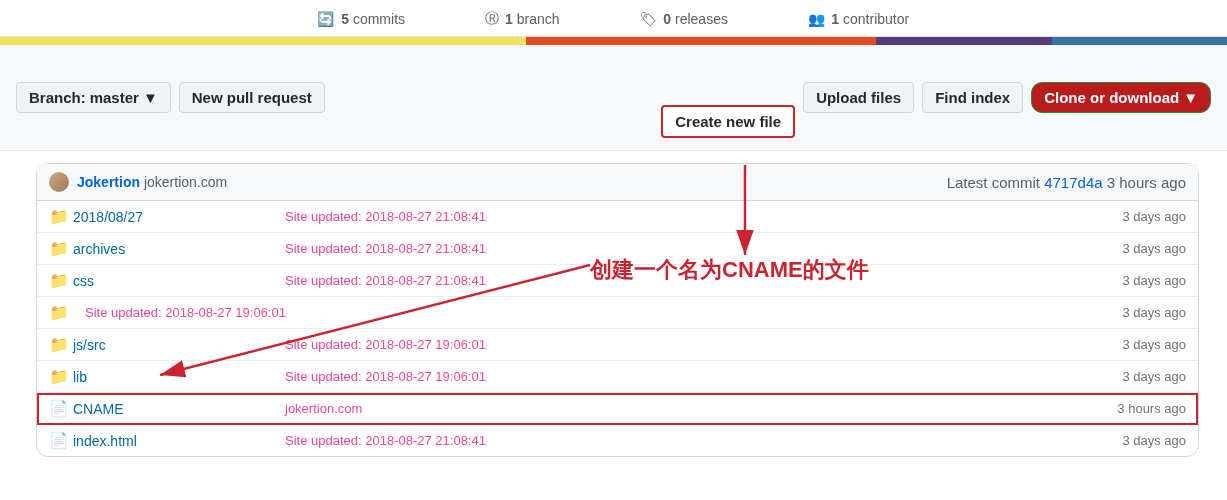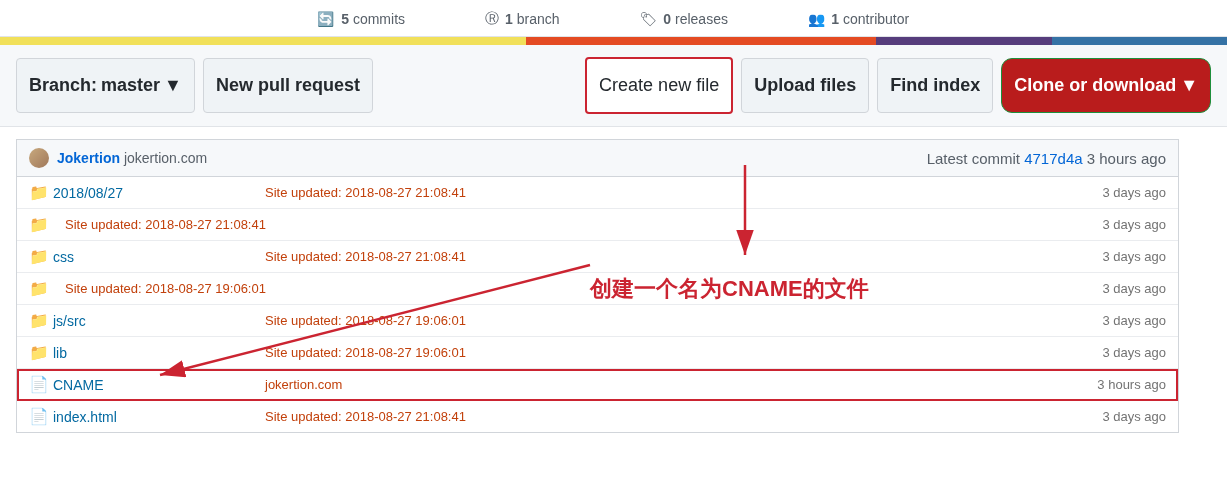--- a/index.html
+++ b/index.html
@@ -40,53 +40,54 @@
       justify-content: space-between;
       padding: 12px 16px;
       background: #f6f8fa;
       border-bottom: 1px solid #e1e4e8;
     }
     .toolbar-left { display: flex; align-items: center; gap: 8px; }
     .toolbar-right { display: flex; align-items: center; gap: 8px; }
 
     .btn {
       display: inline-flex; align-items: center; gap: 4px;
-      padding: 16px 12px;
-      font-size: 18px;
+      padding: 6px 12px;
+      font-size: 15px;
       font-weight: 600;
       border: 1px solid #d1d5da;
       border-radius: 4px;
       background: #eff3f6;
       color: #24292e;
       cursor: pointer;
       text-decoration: none;
       white-space: nowrap;
     }
 
     .btn-branch { background: #eff3f6; border-color: #d1d5da; }
 
     .btn-create-new {
       background: #fff;
       border: 2px solid #cb2431;
       color: #24292e;
-      font-weight: 400;
+      font-weight: 700;
+      margin-top: 48px;
     }
 
     .btn-green {
       background: #b91c1c;
       border-color: #1e8f3c;
       color: #fff;
       border-radius: 11px;
     }
 
     
     .file-table {
       border: 1px solid #d1d5da;
-      border-radius: 0;
-      margin: 0 0 16px;
+      border-radius: 12px;
+      margin: 0 20px 16px;
       width: calc(100% - 32px);
     }
 
     
     .commit-row {
       display: flex;
       align-items: center;
       justify-content: space-between;
       padding: 8px 12px;
       background: #f6f8fa;
@@ -105,41 +106,41 @@
       display: flex;
       align-items: center;
       border-bottom: 1px solid #eaecef;
       padding: 6px 12px;
     }
     .file-row:last-child { border-bottom: none; }
 
     .file-icon { width: 24px; flex-shrink: 0; color: #586069; font-size: 16px; }
     .file-name { width: 200px; flex-shrink: 0; }
     .file-name a { color: #0369a1; text-decoration: none; }
-    .file-commit { flex: 1; color: #c2410c; font-size: 13px; padding: 0 12px; }
+    .file-commit { flex: 1; color: #ec4899; font-size: 13px; padding: 0 12px; }
     .file-time { color: #737373; font-size: 13px; text-align: right; white-space: nowrap; }
 
     
     .file-row-highlight { background: #fff; outline: 2px solid #cb2431; outline-offset: -2px; position: relative; z-index: 2; }
 
     .page-wrapper { position: relative; width: 1227px; }
 
     .arrow-container {
       position: absolute;
       top: 165px;
       left: 0;
       width: 100%;
       height: 300px;
       pointer-events: none;
       z-index: 10;
     }
 
     .chinese-label {
       position: absolute;
-      top: 274px;
+      top: 255px;
       left: 590px;
       font-size: 22px;
       font-weight: bold;
       color: #cb2431;
       white-space: nowrap;
       pointer-events: none;
       z-index: 10;
     }
 
   </style>
@@ -216,20 +217,23 @@
           <div class="file-row">
     <div class="file-icon"><span style="color:#6a737d;">📁</span></div>
     <div class="file-name">
       <a href="#">2018/08/27</a>
     </div>
     <div class="file-commit">Site updated: 2018-08-27 21:08:41</div>
     <div class="file-time">3 days ago</div>
   </div>
           <div class="file-row">
     <div class="file-icon"><span style="color:#6a737d;">📁</span></div>
+    <div class="file-name">
+      <a href="#">archives</a>
+    </div>
     <div class="file-commit">Site updated: 2018-08-27 21:08:41</div>
     <div class="file-time">3 days ago</div>
   </div>
           <div class="file-row">
     <div class="file-icon"><span style="color:#6a737d;">📁</span></div>
     <div class="file-name">
       <a href="#">css</a>
     </div>
     <div class="file-commit">Site updated: 2018-08-27 21:08:41</div>
     <div class="file-time">3 days ago</div>

